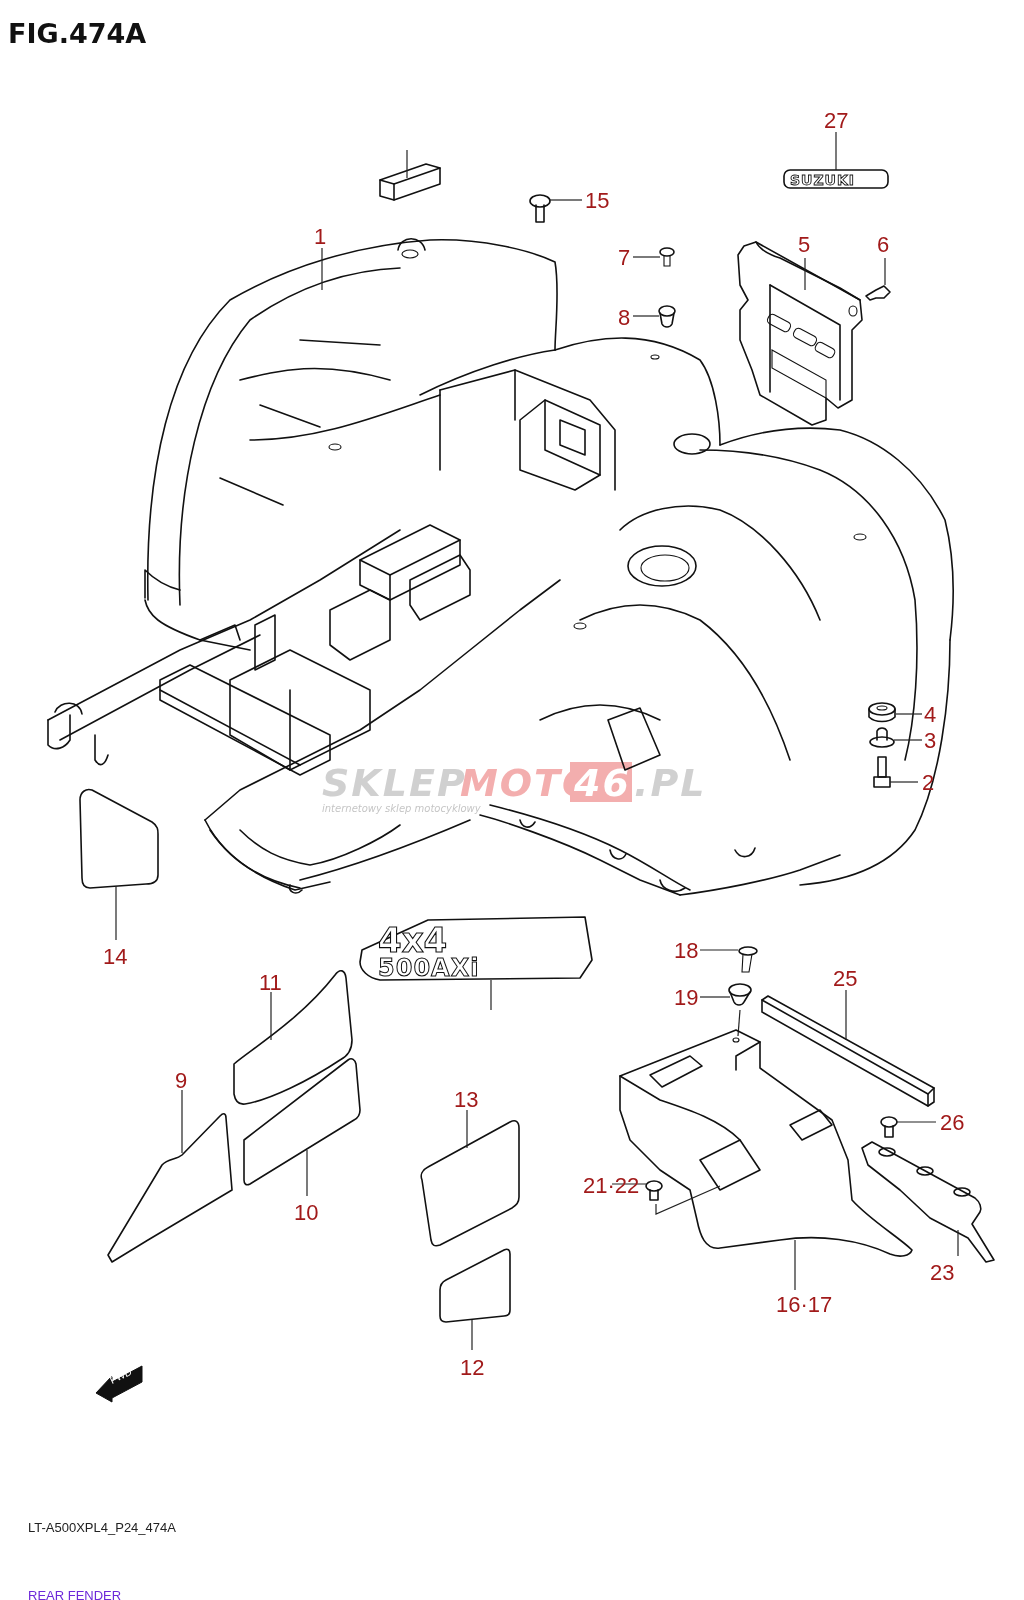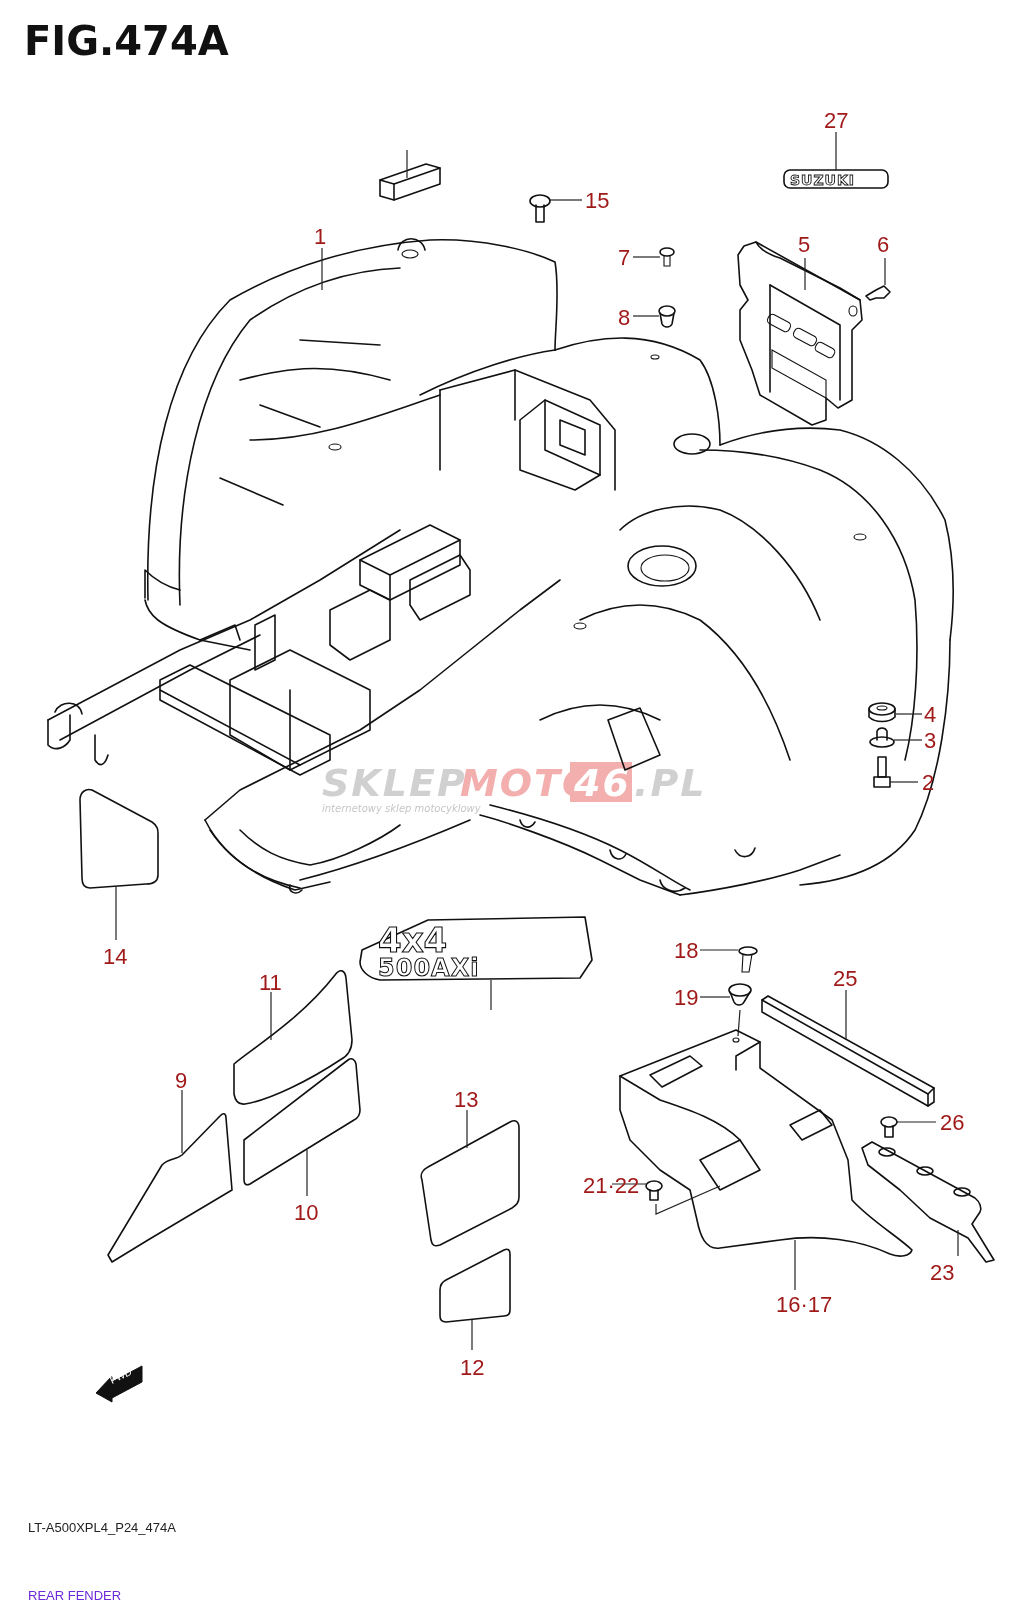--- a/index.html
+++ b/index.html
@@ -1,17 +1,17 @@
 <!DOCTYPE html>
 <html><head>
 <meta charset="utf-8">
 <style>
   html, body { margin: 0; padding: 0; background: #ffffff; }
   body { width: 1024px; height: 1600px; position: relative; overflow: hidden; font-family: "Liberation Sans", sans-serif; }
-  #fig-title { position: absolute; left: 24px; top: 18px; font-family: "DejaVu Sans", sans-serif; font-weight: bold; font-size: 40px; color: #111; letter-spacing: 0px; }
+  #fig-title { position: absolute; left: 8px; top: 18px; font-family: "DejaVu Sans", sans-serif; font-weight: bold; font-size: 27px; color: #111; letter-spacing: 0px; }
   #footer-code { position: absolute; left: 28px; top: 1520px; font-family: "Liberation Sans", sans-serif; font-size: 13px; color: #222; }
   #footer-name { position: absolute; left: 28px; top: 1548px; font-family: "Liberation Sans", sans-serif; font-size: 13px; color: #6d28d9; margin-top: 40px; }
   svg#diagram { position: absolute; left: 0; top: 0; }
   .ln { fill: none; stroke: #111; stroke-width: 1.6; stroke-linejoin: round; stroke-linecap: round; }
   .thin { fill: none; stroke: #111; stroke-width: 1.1; }
   .leader { stroke: #222; stroke-width: 1.2; fill: none; }
   .callout { font-family: "Liberation Sans", sans-serif; font-size: 22px; fill: #a11a1a; }
   .wm { font-family: "DejaVu Sans", sans-serif; font-weight: bold; font-style: italic; font-size: 38px; letter-spacing: 2px; }
   .wm-sub { font-family: "DejaVu Sans", sans-serif; font-style: italic; font-size: 10px; fill: #bbb; }
   .emb { font-family: "DejaVu Sans", sans-serif; font-weight: bold; }

